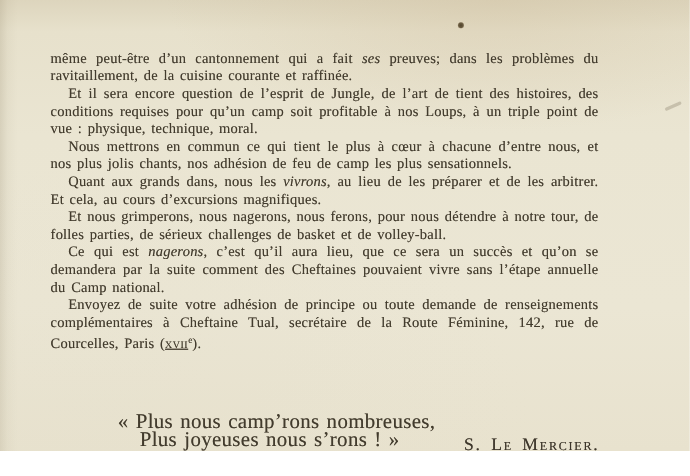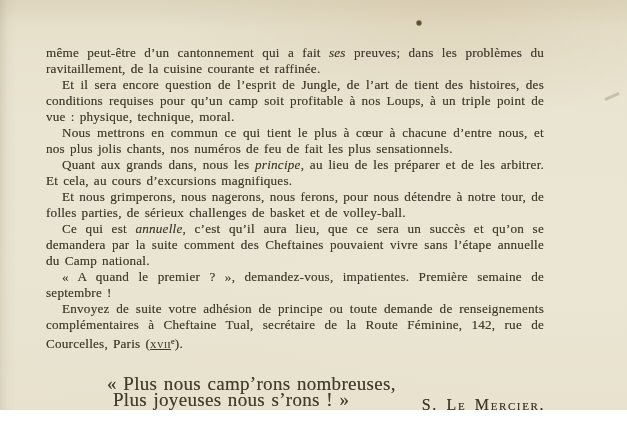--- a/index.html
+++ b/index.html
@@ -41,21 +41,21 @@
     position: absolute;
     left: 107px;
     top: 376px;
     color: #423b2d;
     font-size: 19px;
     line-height: 16.2px;
     letter-spacing: 0.3px;
     word-spacing: 1.5px;
     text-shadow: 0 0 0.4px rgba(66,59,45,0.55);
   }
-  .quote-line-2 { margin-left: 6px; }
+  .quote-line-2 { margin-left: 20px; }
 
   .signature {
     position: absolute;
     right: 82px;
     top: 396px;
     color: #3c352a;
     font-size: 16px;
     font-variant: small-caps;
     letter-spacing: 1.6px;
     word-spacing: 3px;
@@ -101,25 +101,24 @@
 <body>
 
 <div class="page">
 
   <div class="paper-speck"></div>
   <div class="paper-smudge"></div>
 
   <div class="body-text">
       <p class=""><span>même peut-être d’un cantonnement qui a fait </span><span class="italic">ses</span><span> preuves; dans les problèmes du ravitaillement, de la cuisine courante et raffinée.</span></p>
       <p class="indent"><span>Et il sera encore question de l’esprit de Jungle, de l’art de tient des histoires, des conditions requises pour qu’un camp soit profitable à nos Loups, à un triple point de vue : physique, technique, moral.</span></p>
-      <p class="indent"><span>Nous mettrons en commun ce qui tient le plus à cœur à chacune d’entre nous, et nos plus jolis chants, nos numéros de feu de fait les plus sensationnels.</span></p>
-      <p class="indent"><span>Quant aux grands dans, nous les </span><span class="italic">principe</span><span>, au lieu de les préparer et de les arbitrer. Et cela, au cours d’excursions magnifiques.</span></p>
+      <p class="indent"><span>Nous mettrons en commun ce qui tient le plus à cœur à chacune d’entre nous, et nos plus jolis chants, nos adhésion de feu de camp les plus sensationnels.</span></p>
+      <p class="indent"><span>Quant aux grands dans, nous les </span><span class="italic">vivrons</span><span>, au lieu de les préparer et de les arbitrer. Et cela, au cours d’excursions magnifiques.</span></p>
       <p class="indent"><span>Et nous grimperons, nous nagerons, nous ferons, pour nous détendre à notre tour, de folles parties, de sérieux challenges de basket et de volley-ball.</span></p>
-      <p class="indent"><span>Ce qui est </span><span class="italic">annuelle</span><span>, c’est qu’il aura lieu, que ce sera un succès et qu’on se demandera par la suite comment des Cheftaines pouvaient vivre sans l’étape annuelle du Camp national.</span></p>
-      <p class="indent"><span>« A quand le premier ? », demandez-vous, impatientes. Première semaine de septembre !</span></p>
+      <p class="indent"><span>Ce qui est </span><span class="italic">nagerons</span><span>, c’est qu’il aura lieu, que ce sera un succès et qu’on se demandera par la suite comment des Cheftaines pouvaient vivre sans l’étape annuelle du Camp national.</span></p>
       <p class="indent"><span>Envoyez de suite votre adhésion de principe ou toute demande de renseignements complémentaires à Cheftaine Tual, secrétaire de la Route Féminine, 142, rue de Courcelles, Paris (</span><span class="smallcaps">xvii</span><span class="super">e</span><span>).</span></p>
     </div>
 
   <div class="closing-quote">
     <div class="quote-line-1">« Plus nous camp’rons nombreuses,</div>
     <div class="quote-line-2">Plus joyeuses nous s’rons ! »</div>
   </div>
 
   <div class="signature">S. Le Mercier.</div>
 

